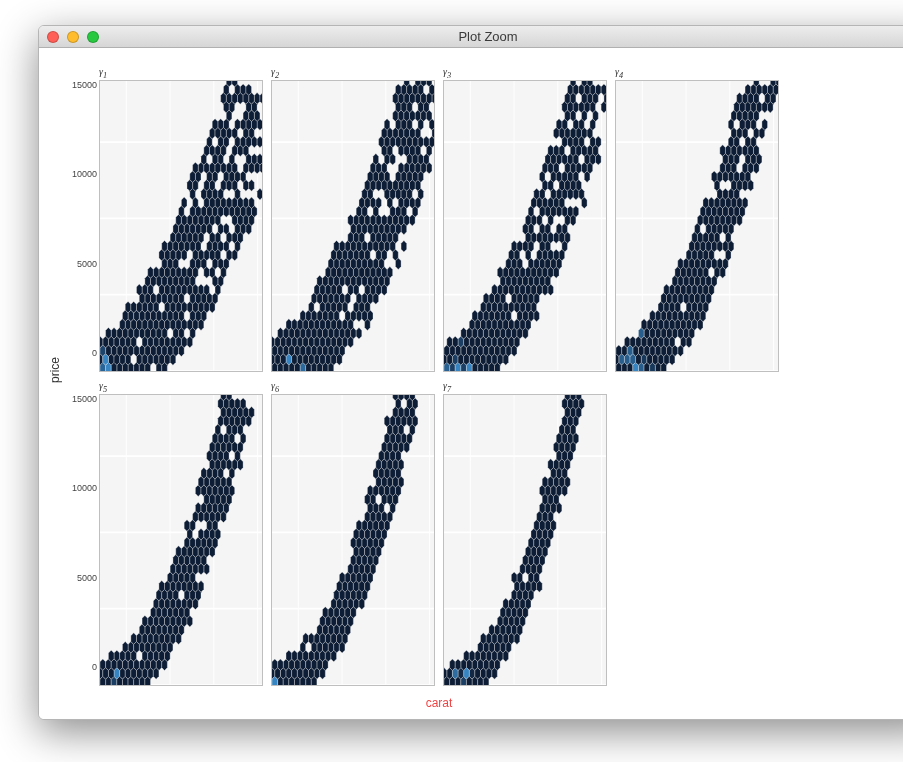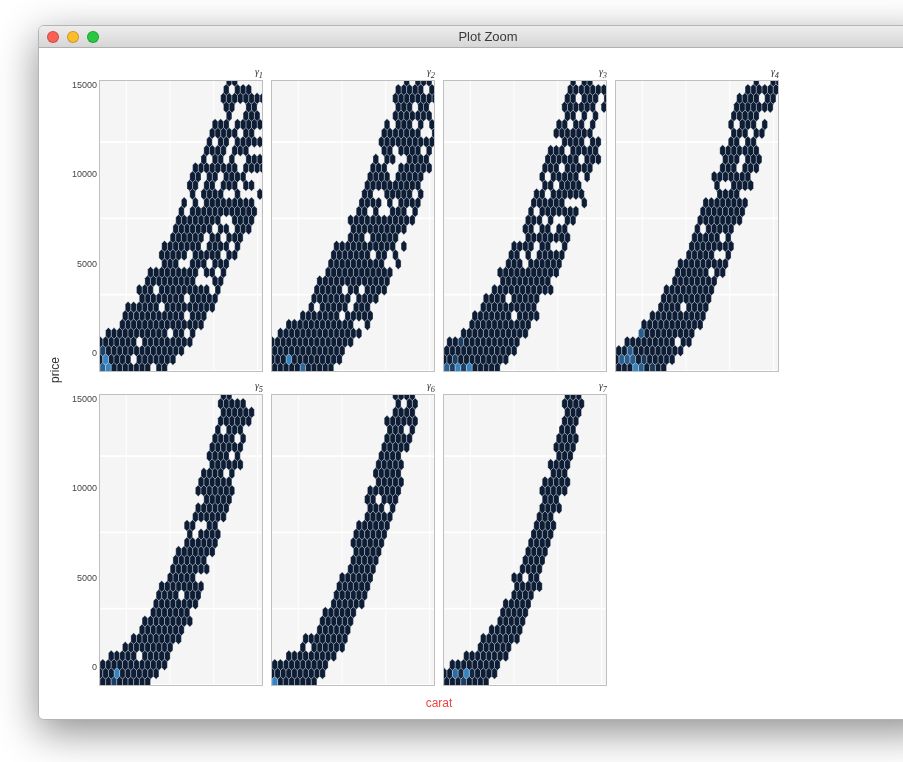--- a/index.html
+++ b/index.html
@@ -71,21 +71,21 @@
       grid-template-columns: repeat(4, 1fr);
       grid-template-rows: repeat(2, 1fr);
       gap: 8px 8px;
     }
     .facet {
       position: relative;
       display: flex;
       flex-direction: column;
     }
     .facet-title {
-      text-align: right;
+      text-align: left;
       font-size: 10px;
       color: #333;
       height: 14px;
       font-family: "Times New Roman", serif;
       font-style: italic;
     }
     .panel {
       flex: 1;
       background: #f5f5f5;
       border: 1px solid #bfbfbf;

